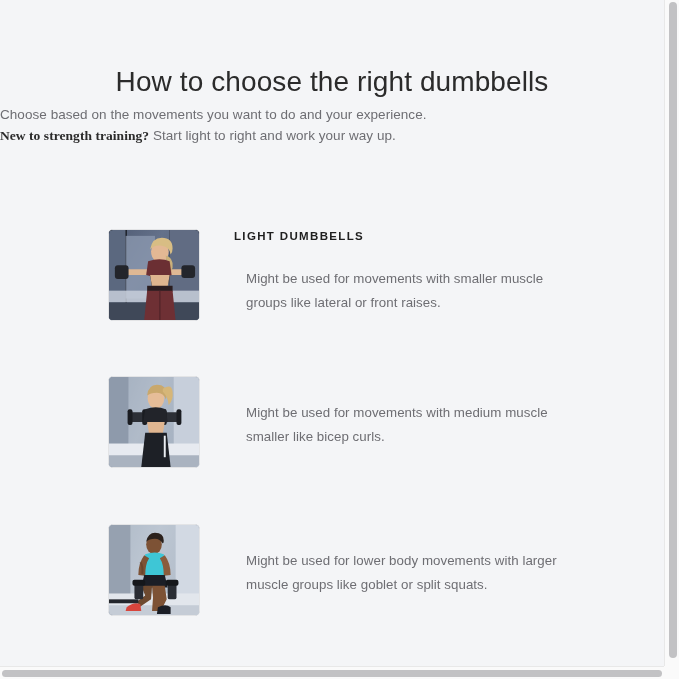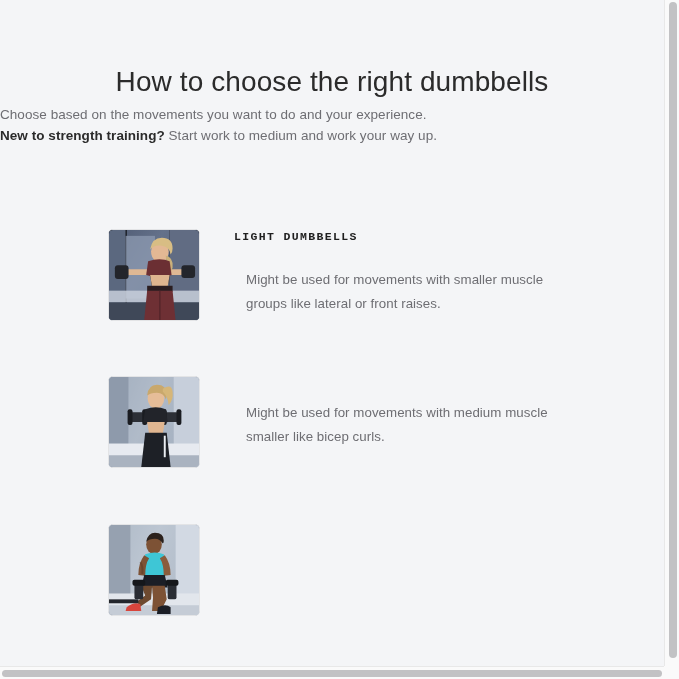--- a/index.html
+++ b/index.html
@@ -105,20 +105,21 @@
     width: 664px;
     font-size: 13.5px;
     line-height: 21px;
     color: #6e6e73;
     letter-spacing: 0.05px;
   }
   #intro .line { display: block; white-space: nowrap; }
   #intro .lead {
     font-weight: bold;
     color: #2b2b2b;
+    font-family: Liberation Serif, serif;
   }
 
   
   .item-row {
     position: absolute;
     left: 108px;
     width: 470px;
     height: 94px;
   }
   #row-0 { top: 229px; }
@@ -146,21 +147,20 @@
     width: 344px;
   }
   .item-title {
     font-size: 11.5px;
     font-weight: bold;
     letter-spacing: 1.35px;
     color: #1f1f1f;
     margin: 0;
     padding-top: 1px;
     white-space: nowrap;
-    font-family: Liberation Mono, monospace;
   }
   .item-desc {
     margin: 12px;
     padding-top: 13px;
     font-size: 13.3px;
     line-height: 24px;
     color: #6e6e73;
     letter-spacing: 0.05px;
   }
 </style>
@@ -168,21 +168,21 @@
 <body>
 
 <div id="viewport">
 
   <div id="content-pane">
 
     <h1 id="page-title">How to choose the right dumbbells</h1>
 
     <div id="intro">
       <span class="line">Choose based on the movements you want to do and your experience.</span>
-      <span class="line"><span class="lead">New to strength training?</span><span> Start work to medium and work your way up.</span></span>
+      <span class="line"><span class="lead">New to strength training?</span><span> Start light to right and work your way up.</span></span>
     </div>
 
     <div class="item-row" id="row-0">
       <div class="thumb">
         <svg viewBox="0 0 92 92" preserveAspectRatio="xMidYMid slice" aria-hidden="true">
           <defs>
             <linearGradient id="g1bg" x1="0" y1="0" x2="1" y2="0.6">
               <stop offset="0" stop-color="#4e5a72"></stop>
               <stop offset="0.45" stop-color="#64718a"></stop>
               <stop offset="1" stop-color="#55607a"></stop>
@@ -304,20 +304,21 @@
           <rect x="24" y="56" width="13" height="6" rx="2" fill="#15171b"></rect>
           <rect x="58" y="56" width="13" height="6" rx="2" fill="#15171b"></rect>
 
           <path d="M18 84 q8-6 14-3 l1 7 h-16z" fill="#d8453c"></path>
           <path d="M50 84 q8-4 13 0 l0 7 h-14z" fill="#1b1e26"></path>
 
           <rect x="0" y="76" width="30" height="4" fill="#23262c"></rect>
         </svg>
       </div>
       <div class="item-text">
+        <p class="item-desc">Might be used for lower body movements with larger muscle groups like goblet or split squats.</p>
       </div>
     </div>
 
   </div>
 
   <div id="vscrollbar">
     <div id="vscroll-thumb"></div>
   </div>
 
   <div id="hscrollbar">

